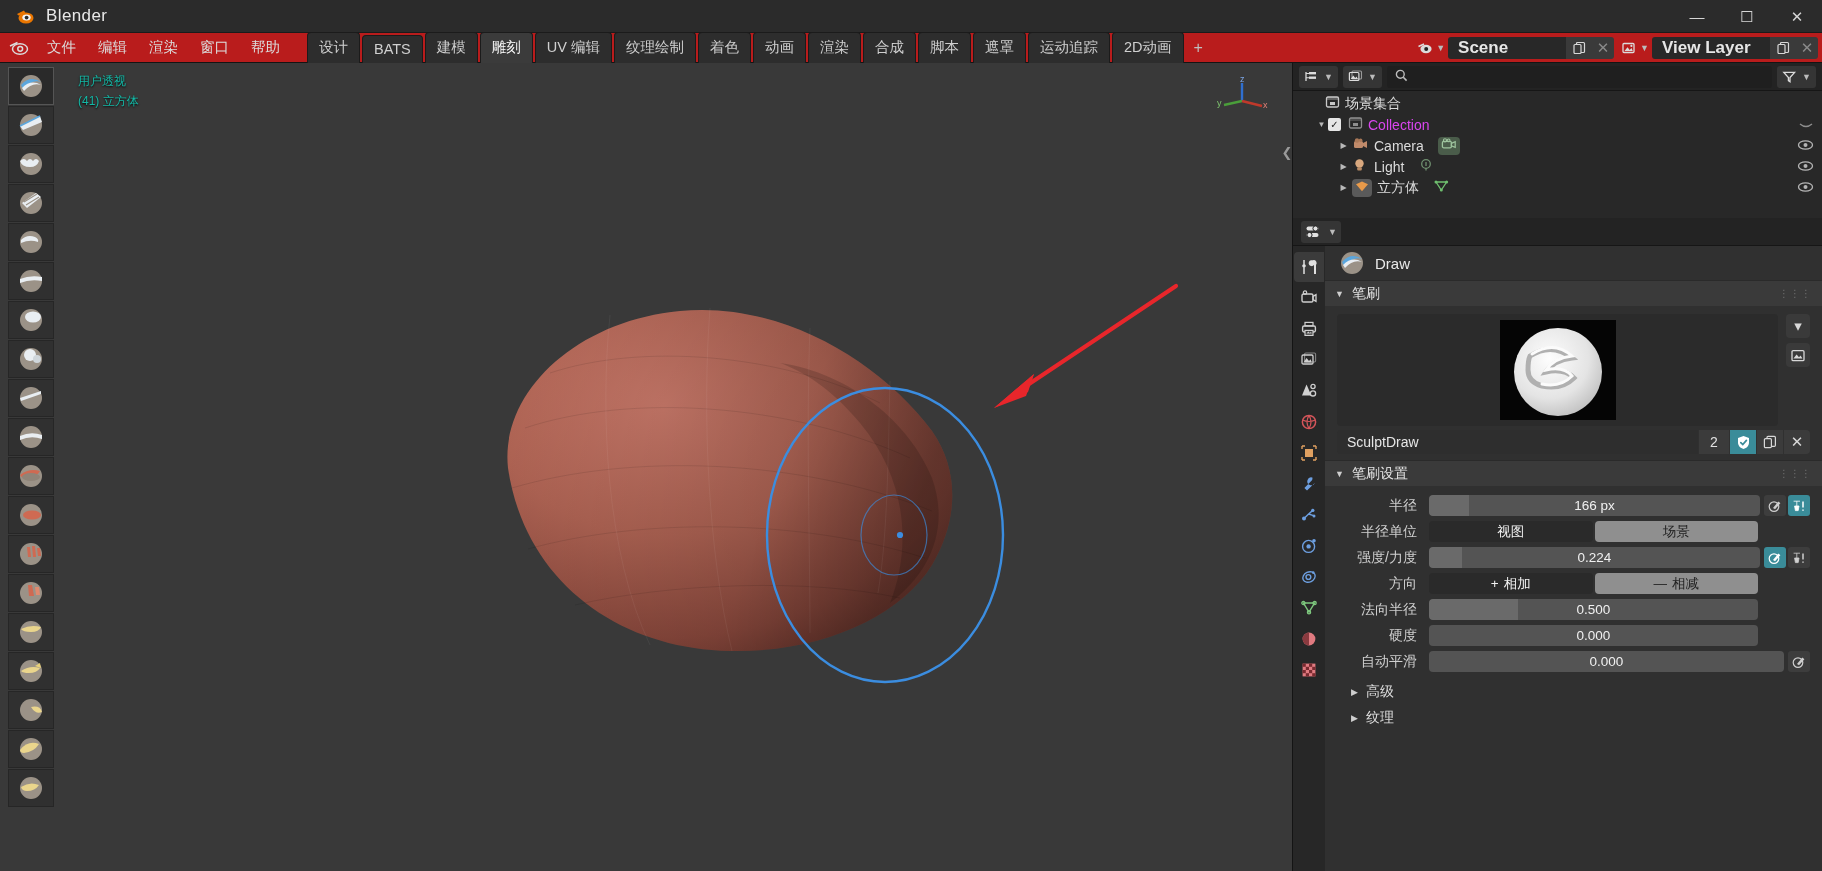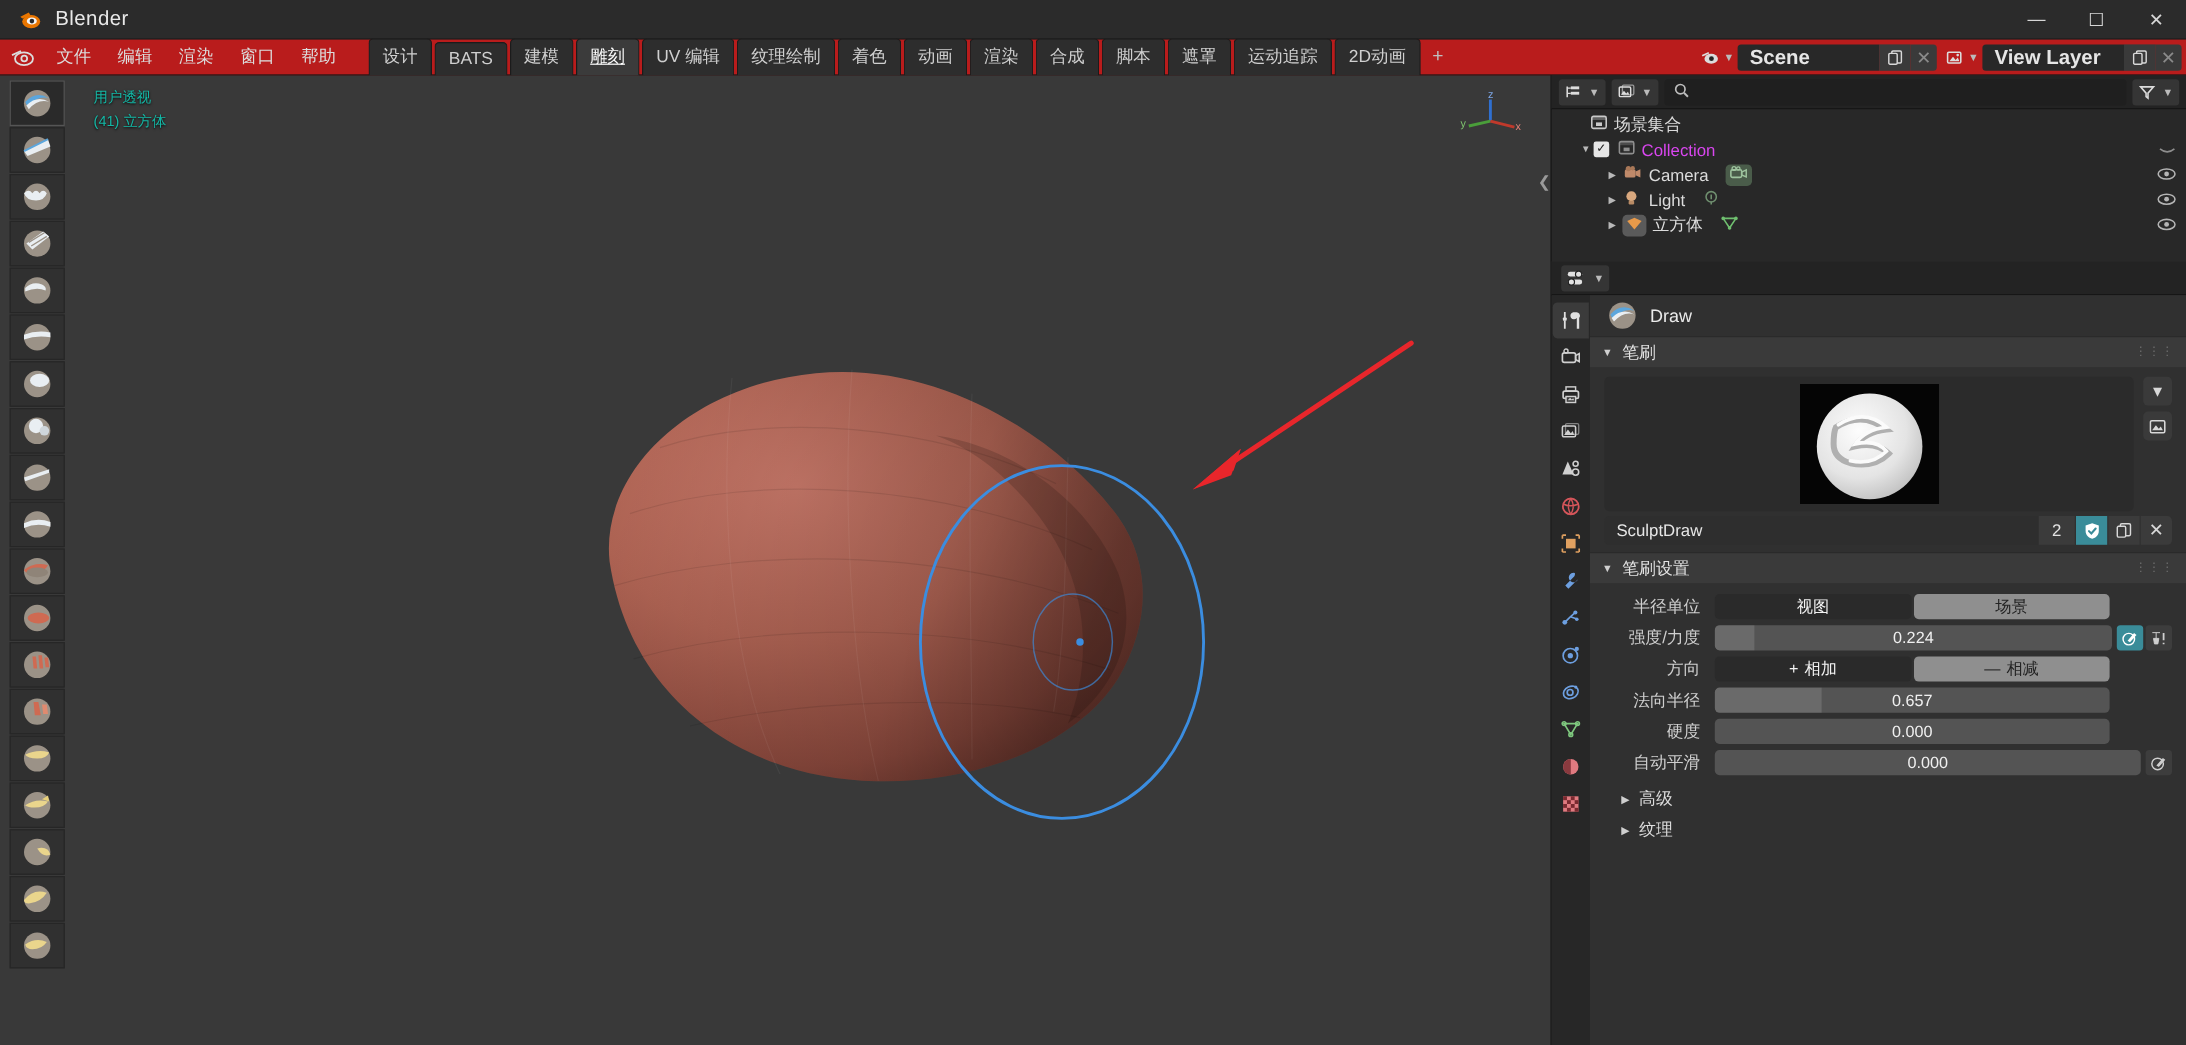--- a/index.html
+++ b/index.html
@@ -30,21 +30,21 @@
     display:flex;align-items:center;justify-content:center;}
   .menu-item{
     padding:4px 11px; font-size:14.5px; color:#dcdcdc; border-radius:3px; white-space:nowrap;
   }
   .ws-tabs{ display:flex; align-items:flex-end; height:30px; margin-left:16px; }
   .ws-tab{
     padding:5px 11px 6px; font-size:14.5px; color:#cfcfcf;
     background:#2d2d2d; border-radius:4px 4px 0 0; margin-right:2px;
     border:1px solid #1b1b1b; border-bottom:none; white-space:nowrap;
   }
-  .ws-tab.active{ background:#3b3b3b; color:#ffffff;text-decoration:underline; }
+  .ws-tab.active{ background:#3b3b3b; color:#ffffff; }
   .ws-tab.add{ background:transparent; border:none; color:#bfbfbf; padding:5px 8px 6px; font-size:16px;}
   .topbar-right{ position:absolute; right:0; top:0; height:30px; display:flex; align-items:center; }
   .scene-block, .viewlayer-block{
     display:flex; align-items:center; height:22px; margin-right:4px;
   }
   .icon-btn{
     display:flex;align-items:center;justify-content:center;
     height:22px; min-width:22px; padding:0 3px; color:#d0d0d0;
   }
   .field-name{
@@ -807,20 +807,41 @@
             </div>
           </div>
 
           <div class="panel-hd">
             <span class="tri">▼</span>
             <span>笔刷设置</span>
             <span class="grip">⋮⋮⋮</span>
           </div>
           <div class="panel-body">
 
+            <div class="prow">
+              <div class="plabel">半径</div>
+              <div class="pfield">
+                <i class="fill" style="width:12%"></i>
+                <span>166 px</span>
+              </div>
+              <div class="pbtns">
+                <div class="pbtn">
+                  <svg width="14" height="14" viewBox="0 0 14 14">
+                    <circle cx="6" cy="7.6" r="4.8" fill="none" stroke="#cfcfcf" stroke-width="1.2"></circle>
+                    <path d="M5 9 L10.4 2.6 L12.4 4.2 L7 10.2 Z" fill="#cfcfcf"></path>
+                  </svg>
+                </div>
+                <div class="pbtn on">
+                  <svg width="14" height="14" viewBox="0 0 14 14">
+                    <path d="M1.6 2.2 H8 M4.8 2.2 V7 M2.6 7 H7 L6.2 11.6 H3.4 Z" fill="#ffffff" stroke="#ffffff" stroke-width=".8"></path>
+                    <path d="M11 2.4 V8.6 M11 10.6 V11.8" stroke="#ffffff" stroke-width="1.5"></path>
+                  </svg>
+                </div>
+              </div>
+            </div>
 
             <div class="prow">
               <div class="plabel">半径单位</div>
               <div class="seg">
                 <div class="seg-item sel">视图</div>
                 <div class="seg-item unsel">场景</div>
               </div>
               <div class="pbtns" style="width:48px;"></div>
             </div>
 
@@ -858,21 +879,21 @@
                   <span>相减</span>
                 </div>
               </div>
               <div class="pbtns" style="width:48px;"></div>
             </div>
 
             <div class="prow">
               <div class="plabel">法向半径</div>
               <div class="pfield">
                 <i class="fill" style="width:27%"></i>
-                <span>0.657</span>
+                <span>0.500</span>
               </div>
               <div class="pbtns" style="width:48px;"></div>
             </div>
 
             <div class="prow">
               <div class="plabel">硬度</div>
               <div class="pfield">
                 <i class="fill" style="width:0%"></i>
                 <span>0.000</span>
               </div>

